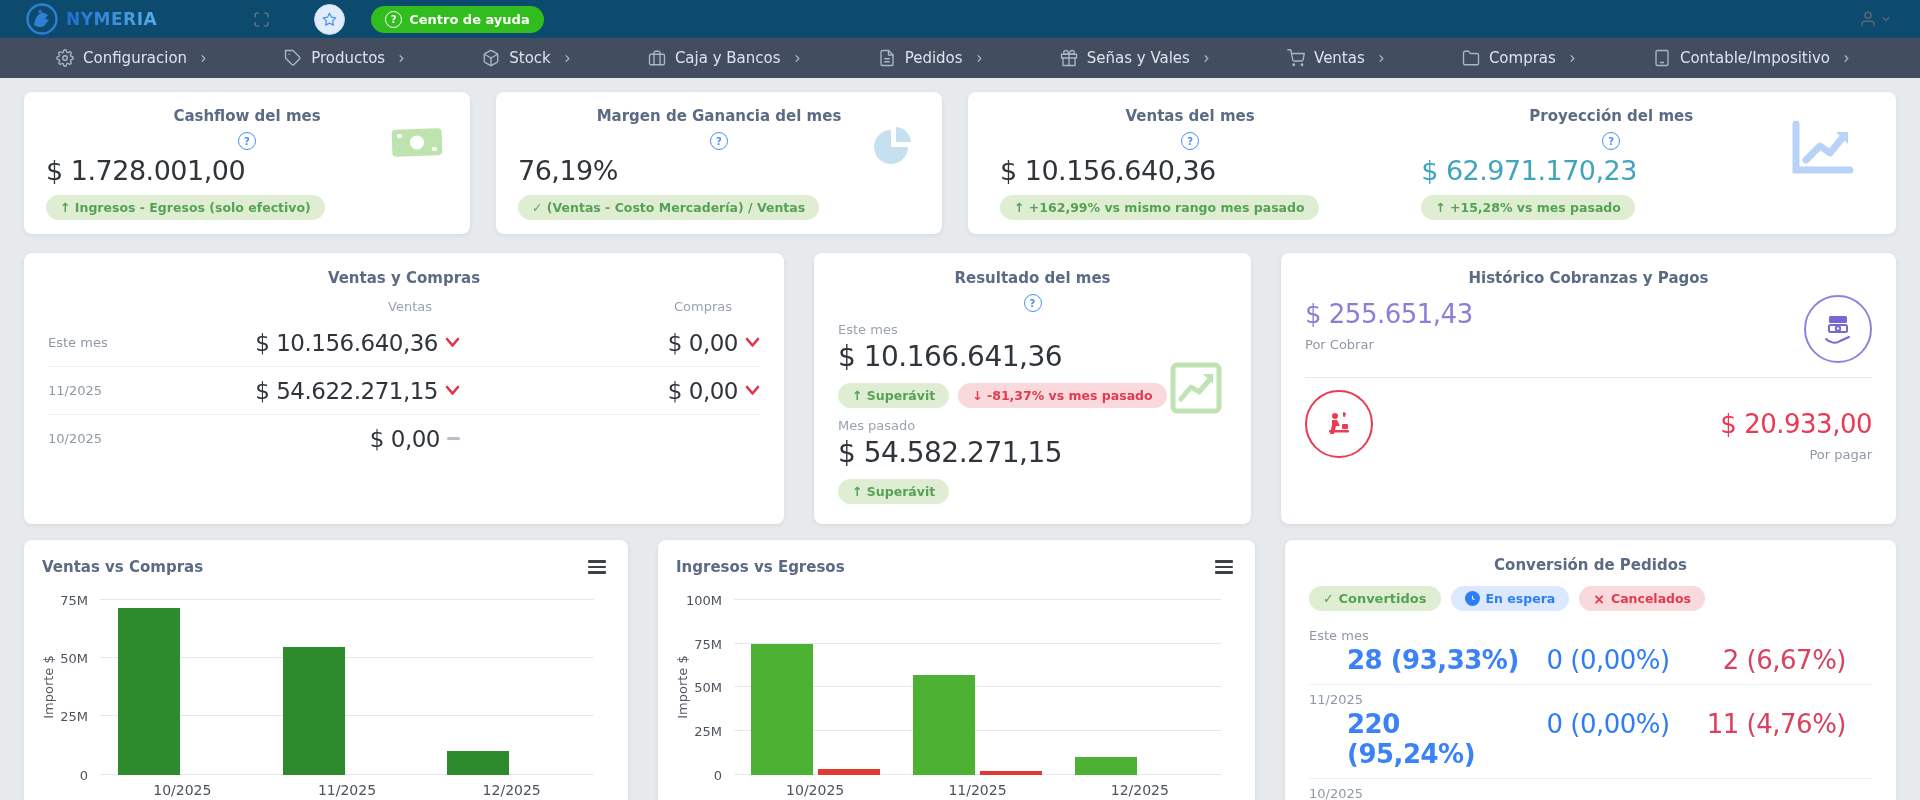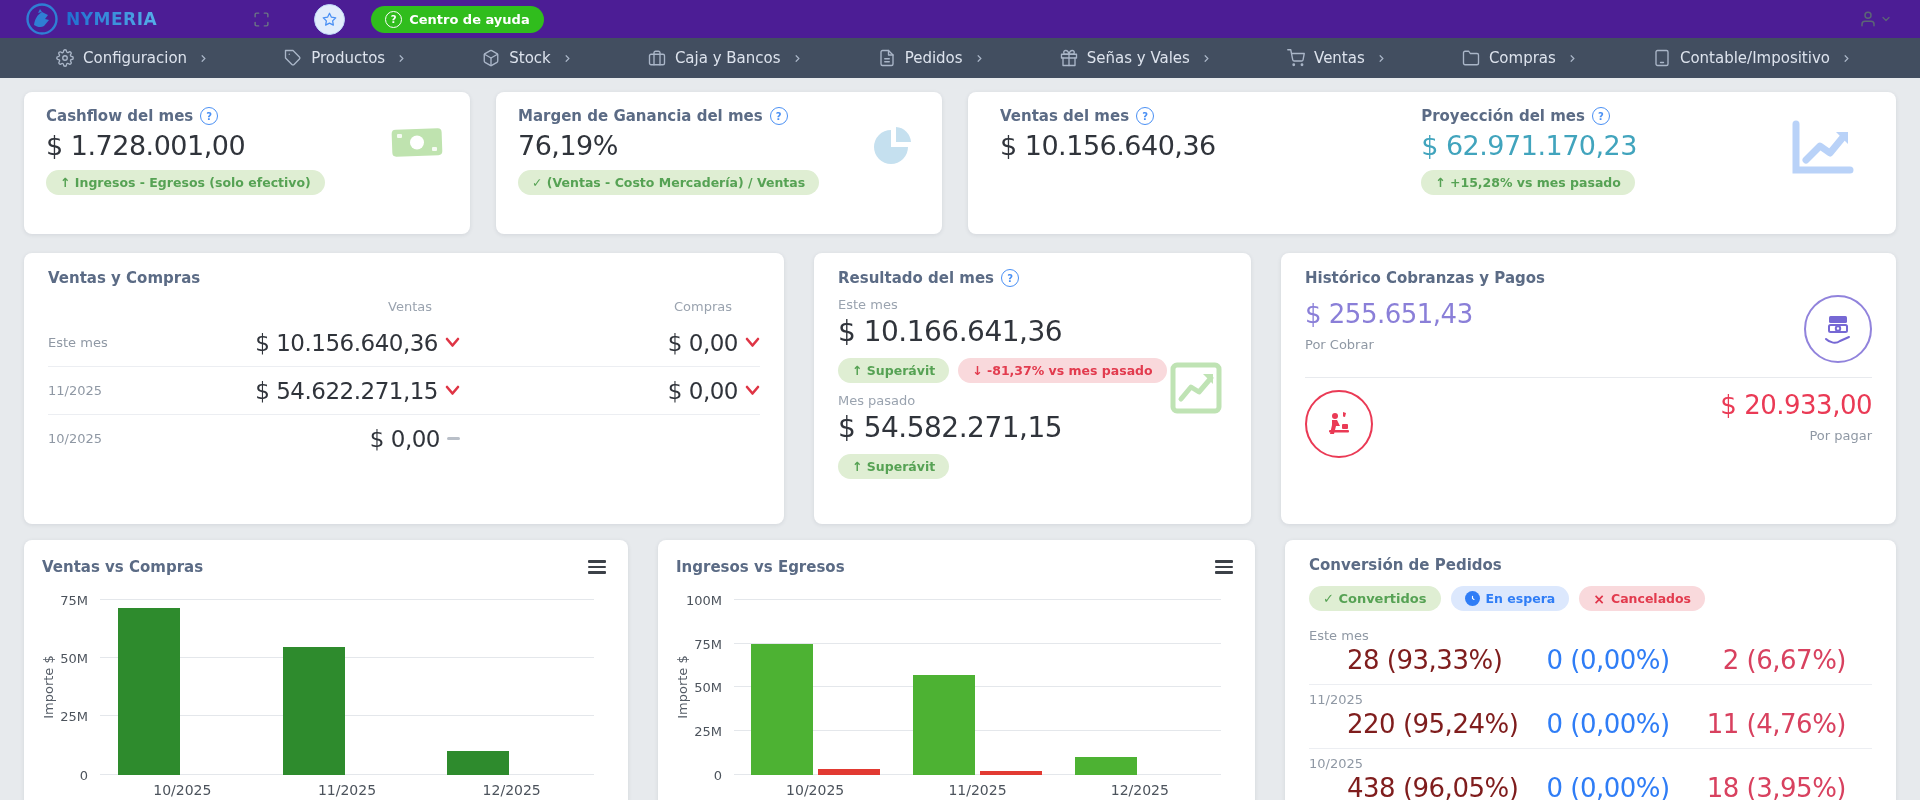--- a/index.html
+++ b/index.html
@@ -1,20 +1,20 @@
 <!DOCTYPE html>
 <html><head>
 <meta charset="utf-8">
 <style>
   html,body{margin:0;padding:0;}
   body{width:1920px;height:800px;overflow:hidden;font-family:"DejaVu Sans","Liberation Sans",sans-serif;background:#e7eaed;}
   .page{position:relative;width:1920px;height:800px;overflow:hidden;}
 
   
-  .topbar{height:38px;background:#4c1d95;display:flex;align-items:center;padding:0 28px 0 26px;position:relative;z-index:5;}
+  .topbar{height:38px;background:#0c4a6e;display:flex;align-items:center;padding:0 28px 0 26px;position:relative;z-index:5;}
   .brand{display:flex;align-items:center;gap:8px;cursor:pointer;}
   .brand-name{font-size:17px;font-weight:bold;letter-spacing:.5px;
     background:linear-gradient(90deg,#1f6fd0,#55aee8);-webkit-background-clip:text;background-clip:text;color:transparent;}
   .icon-btn{background:none;border:none;padding:0;display:flex;align-items:center;justify-content:center;cursor:pointer;color:#6b7585;}
   .fullscreen-btn{margin-left:96px;}
   .search-box{margin-left:34px;display:flex;align-items:center;gap:7px;width:196px;height:27px;border:1px solid #c6ccd5;border-radius:8px;padding:0 10px;background:#fff;}
   .search-box input{border:none;outline:none;flex:1;font-size:13px;color:#3a3f48;font-family:inherit;background:transparent;}
   .search-box input::placeholder{color:#8d95a1;}
   .star-btn{margin-left:44px;width:31px;height:31px;border-radius:50%;background:#e2edfc;border:1px solid #bed7f8;color:#4a90f4;}
   .help-btn{margin-left:26px;height:27px;border:none;border-radius:14px;background:#30bd1d;color:#fff;font-weight:bold;font-size:13px;display:flex;align-items:center;gap:7px;padding:0 14px;cursor:pointer;font-family:inherit;}
@@ -30,21 +30,21 @@
   
   .content{padding:14px 24px 0 24px;}
   .card{background:#fff;border-radius:8px;box-shadow:0 1px 4px rgba(40,50,70,.10);position:relative;}
   .row1{display:grid;grid-template-columns:446px 446px 1fr;column-gap:26px;}
   .row1 .card{height:112px;}
   .row2{display:grid;grid-template-columns:760px 437px 1fr;column-gap:30px;margin-top:19px;border-radius:25px;}
   .row2 .card{height:239px;}
   .row3{display:grid;grid-template-columns:604px 597px 1fr;column-gap:30px;margin-top:16px;}
   .row3 .card{height:297px;}
 
-  .card-title{font-size:15px;font-weight:600;color:#5b6b85;display:flex;align-items:center;gap:7px;}
+  .card-title{font-size:15px;font-weight:600;color:#5b6b85;display:flex;align-items:center;gap:7px;flex-direction:column;}
   .help-icon{width:16px;height:16px;border-radius:50%;border:1.5px solid #4a90f4;color:#4a90f4;font-size:10px;font-weight:bold;display:inline-flex;align-items:center;justify-content:center;cursor:pointer;}
   .kpi-card{padding:15px 22px;}
   .kpi-value{font-size:27px;font-weight:500;color:#30343b;letter-spacing:-.5px;margin-top:5px;}
   .pill{display:inline-flex;align-items:center;gap:6px;font-size:12.5px;font-weight:bold;border-radius:13px;padding:5px 14px;}
   .pill-green{background:#dfeed3;color:#56a254;}
   .pill-red{background:#f9d9dc;color:#e23b4e;}
   .pill-blue{background:#dce8fd;color:#2f7df6;}
   .kpi-pill-row{margin-top:9px;}
   .kpi-icon{position:absolute;right:26px;top:32px;}
   .kpi-wide{padding:15px 32px;display:flex;gap:41px;}
@@ -74,21 +74,21 @@
   
   .his-card{padding:16px 24px;}
   .his-top{display:flex;justify-content:space-between;align-items:flex-start;}
   .purple-val{font-size:26px;color:#8a7fd8;letter-spacing:-.5px;margin-top:12px;}
   .his-label{color:#8f98a4;font-size:13px;margin-top:8px;}
   .circle-icon{width:64px;height:64px;border-radius:50%;display:flex;align-items:center;justify-content:center;}
   .circle-purple{border:2.5px solid #9183dc;margin-top:8px;}
   .circle-red{border:2.5px solid #ea3a55;}
   .his-div{border-top:1px solid #e8eaee;margin:14px 0 12px 0;}
   .his-bottom{display:flex;justify-content:space-between;align-items:flex-start;}
-  .red-val{font-size:26px;color:#ea3a55;letter-spacing:-.5px;text-align:right;margin-top:0;}
+  .red-val{font-size:26px;color:#ea3a55;letter-spacing:-.5px;text-align:right;margin-top:19px;}
   .his-label-r{color:#8f98a4;font-size:13px;margin-top:8px;text-align:right;}
 
   
   .chart-card{padding:16px 18px 0 18px;}
   .chart-head{display:flex;justify-content:space-between;align-items:center;gap:44px;}
   .hamburger{display:flex;flex-direction:column;gap:3px;background:none;border:none;cursor:pointer;padding:4px;}
   .hamburger span{display:block;width:18px;height:2.6px;background:#3c4148;border-radius:1px;}
   .chart-area{position:relative;height:175px;margin:22px 16px 0 58px;}
   .plot{position:absolute;inset:0;border-bottom:0;}
   .gridline{position:absolute;left:0;right:0;height:1px;background:#e4e7eb;}
@@ -101,21 +101,21 @@
   .cat{flex:1;text-align:center;font-size:14px;color:#4c535c;}
 
   
   .conv-card{padding:16px 24px;}
   .conv-pills{display:flex;gap:10px;margin-top:12px;}
   .conv-row{border-bottom:1px solid #eceef2;padding:7px 0 9px 0;}
   .conv-row:last-child{border-bottom:none;}
   .conv-label{color:#8f98a4;font-size:13px;}
   .conv-vals{display:grid;grid-template-columns:1.2fr 1fr 1fr;margin-top:2px;}
   .conv-vals .v{font-size:26px;letter-spacing:-.5px;}
-  .v-green{color:#7f1d1d;padding-left:38px;}
+  .v-green{color:#3b82f6;padding-left:38px;font-weight:bold;}
   .v-blue{color:#2f7df6;text-align:center;}
   .v-red{color:#d8415f;text-align:right;padding-right:26px;}
   .clock-dot{width:15px;height:15px;border-radius:50%;background:#2f7df6;display:inline-flex;align-items:center;justify-content:center;}
   .xmark{font-weight:bold;font-size:14px;color:#e0354a;line-height:1;}
   .checkmark{font-weight:bold;font-size:13px;}
 </style>
 </head>
 <body>
 
 <div class="page">
@@ -289,20 +289,21 @@
         </svg>
       </div>
 
       <div class="card kpi-wide">
         <div class="kcol">
           <div class="card-title">
             <span>Ventas del mes</span>
             <span class="help-icon">?</span>
           </div>
           <div class="kpi-value">$ 10.156.640,36</div>
+          <div class="kpi-pill-row"><span class="pill pill-green">↑ +162,99% vs mismo rango mes pasado</span></div>
         </div>
         <div class="kcol">
           <div class="card-title">
             <span>Proyección del mes</span>
             <span class="help-icon">?</span>
           </div>
           <div class="kpi-value teal">$ 62.971.170,23</div>
           <div class="kpi-pill-row"><span class="pill pill-green">↑ +15,28% vs mes pasado</span></div>
         </div>
         <svg class="kpi-chart-icon" width="66" height="56" viewBox="0 0 66 56">

